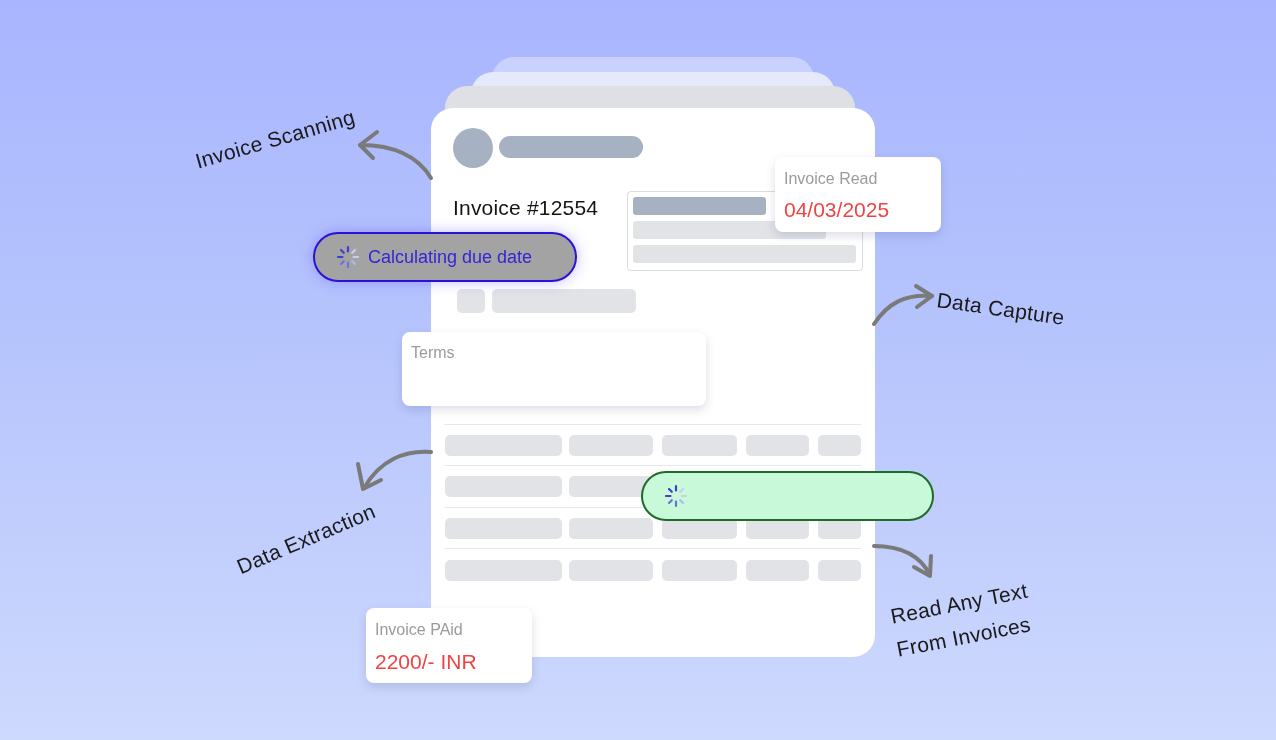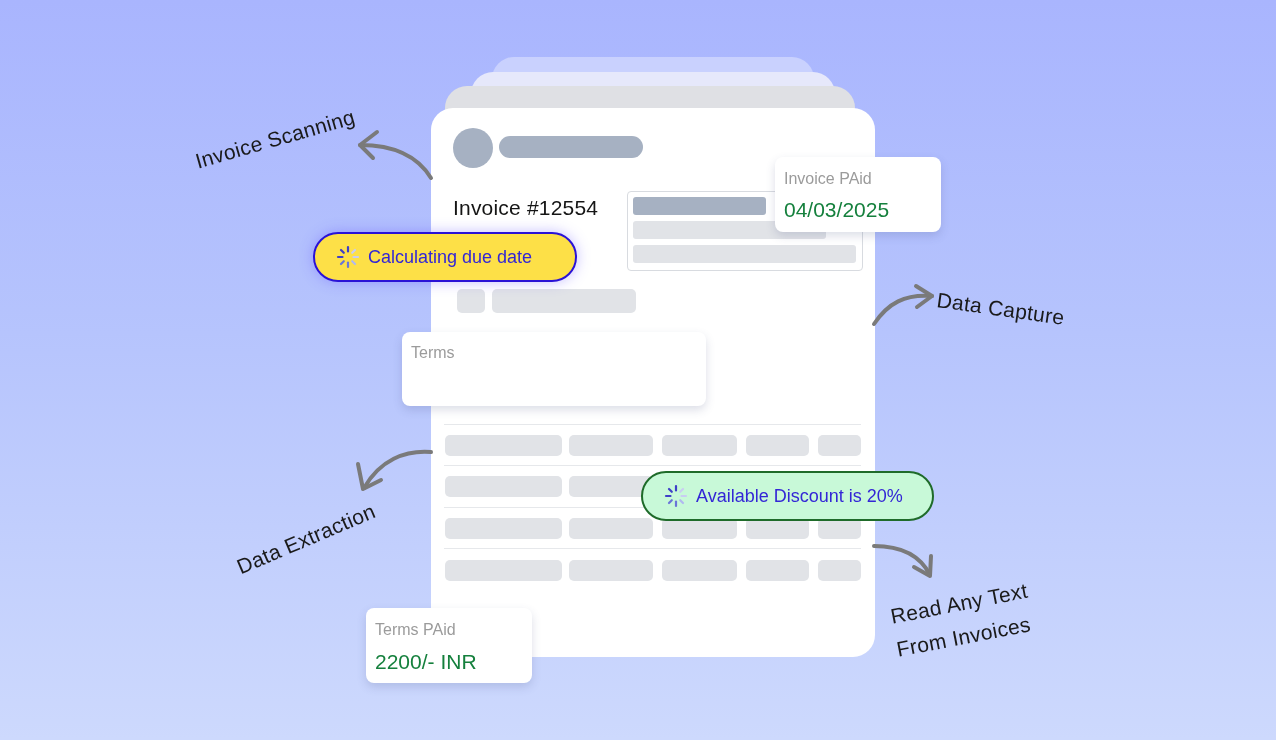--- a/index.html
+++ b/index.html
@@ -34,30 +34,30 @@
   }
 
   .divider { position: absolute; left: 13px; width: 417px; height: 1px; background: #e6e8eb; }
 
   
   .fcard {
     position: absolute; background: #fff; border-radius: 8px;
     box-shadow: 0 4px 10px rgba(60, 70, 120, 0.18);
   }
   .fcard .lbl { position: absolute; font-size: 16px; color: #9b9b9b; }
-  .fcard .val { position: absolute; font-size: 21px; color: #15803d; }
+  .fcard .val { position: absolute; font-size: 21px; color: #ef4444; }
 
   .pill {
     position: absolute; height: 50px; border-radius: 25px;
     display: flex; align-items: center; padding-left: 20px;
     font-size: 18px; color: #3326d6;
   }
   .pill-due {
     left: 313px; top: 232px; width: 264px;
-    background: #fde047; border: 2.5px solid #2a12d6;
+    background: #a3a3a3; border: 2.5px solid #2a12d6;
     box-shadow: 0 0 14px rgba(90, 70, 255, 0.35);
   }
   .pill-disc {
     left: 641px; top: 471px; width: 293px;
     background: #c8f9d8; border: 2.5px solid #1f6b2a;
   }
   .spinner { width: 26px; height: 26px; margin-right: 7px; flex-shrink: 0; }
 
   .annot {
     position: absolute; font-size: 21px; color: #1a1a1a; white-space: nowrap;
@@ -115,30 +115,30 @@
   <div>
     <div class="skel" style="left:14px;top:452px;width:117px;height:21px;"></div>
     <div class="skel" style="left:138px;top:452px;width:84px;height:21px;"></div>
     <div class="skel" style="left:231px;top:452px;width:75px;height:21px;"></div>
     <div class="skel" style="left:315px;top:452px;width:63px;height:21px;"></div>
     <div class="skel" style="left:387px;top:452px;width:43px;height:21px;"></div>
   </div>
 </div>
 
 <div class="fcard" style="left:775px;top:157px;width:166px;height:75px;">
-  <div class="lbl" style="left:9px;top:13px;">Invoice PAid</div>
+  <div class="lbl" style="left:9px;top:13px;">Invoice Read</div>
   <div class="val" style="left:9px;top:41px;">04/03/2025</div>
 </div>
 
 <div class="fcard" style="left:367px;top:332px;width:304px;height:74px;margin-left:35px;">
   <div class="lbl" style="left:9px;top:12px;">Terms</div>
 </div>
 
 <div class="fcard" style="left:366px;top:608px;width:166px;height:75px;">
-  <div class="lbl" style="left:9px;top:13px;">Terms PAid</div>
+  <div class="lbl" style="left:9px;top:13px;">Invoice PAid</div>
   <div class="val" style="left:9px;top:42px;">2200/- INR</div>
 </div>
 
 <div class="pill pill-due">
   <svg class="spinner" viewBox="0 0 26 26">
     <g stroke-linecap="round" stroke-width="2.2">
       <line x1="13" y1="3" x2="13" y2="7.5" stroke="#3f3fc8"></line>
       <line x1="20" y1="6" x2="17.2" y2="8.8" stroke="#c9cdf2"></line>
       <line x1="23" y1="13" x2="18.5" y2="13" stroke="#c9cdf2"></line>
       <line x1="20" y1="20" x2="17.2" y2="17.2" stroke="#b0b8f0"></line>
@@ -157,21 +157,20 @@
       <line x1="13" y1="3" x2="13" y2="7.5" stroke="#3f3fc8"></line>
       <line x1="20" y1="6" x2="17.2" y2="8.8" stroke="#c9cdf2"></line>
       <line x1="23" y1="13" x2="18.5" y2="13" stroke="#c9cdf2"></line>
       <line x1="20" y1="20" x2="17.2" y2="17.2" stroke="#b0b8f0"></line>
       <line x1="13" y1="23" x2="13" y2="18.5" stroke="#6a74d8"></line>
       <line x1="6" y1="20" x2="8.8" y2="17.2" stroke="#6a74d8"></line>
       <line x1="3" y1="13" x2="7.5" y2="13" stroke="#3f3fc8"></line>
       <line x1="6" y1="6" x2="8.8" y2="8.8" stroke="#3f3fc8"></line>
     </g>
   </svg>
-  <span>Available Discount is 20%</span>
 </div>
 
 <div class="annot" style="left:196px;top:150px;transform:rotate(-16deg);">Invoice Scanning</div>
 <div class="annot" style="left:937px;top:288px;transform:rotate(8deg);">Data Capture</div>
 <div class="annot" style="left:238px;top:556px;transform:rotate(-23deg);">Data Extraction</div>
 <div class="annot" style="left:891px;top:605px;transform:rotate(-11deg);">Read Any Text</div>
 <div class="annot" style="left:897px;top:638px;transform:rotate(-11deg);">From Invoices</div>
 
 <svg class="arrow" style="left:0;top:0;" width="1276" height="740">
   <g fill="none" stroke="#7a7a7a" stroke-width="4" stroke-linecap="round" stroke-linejoin="round">

